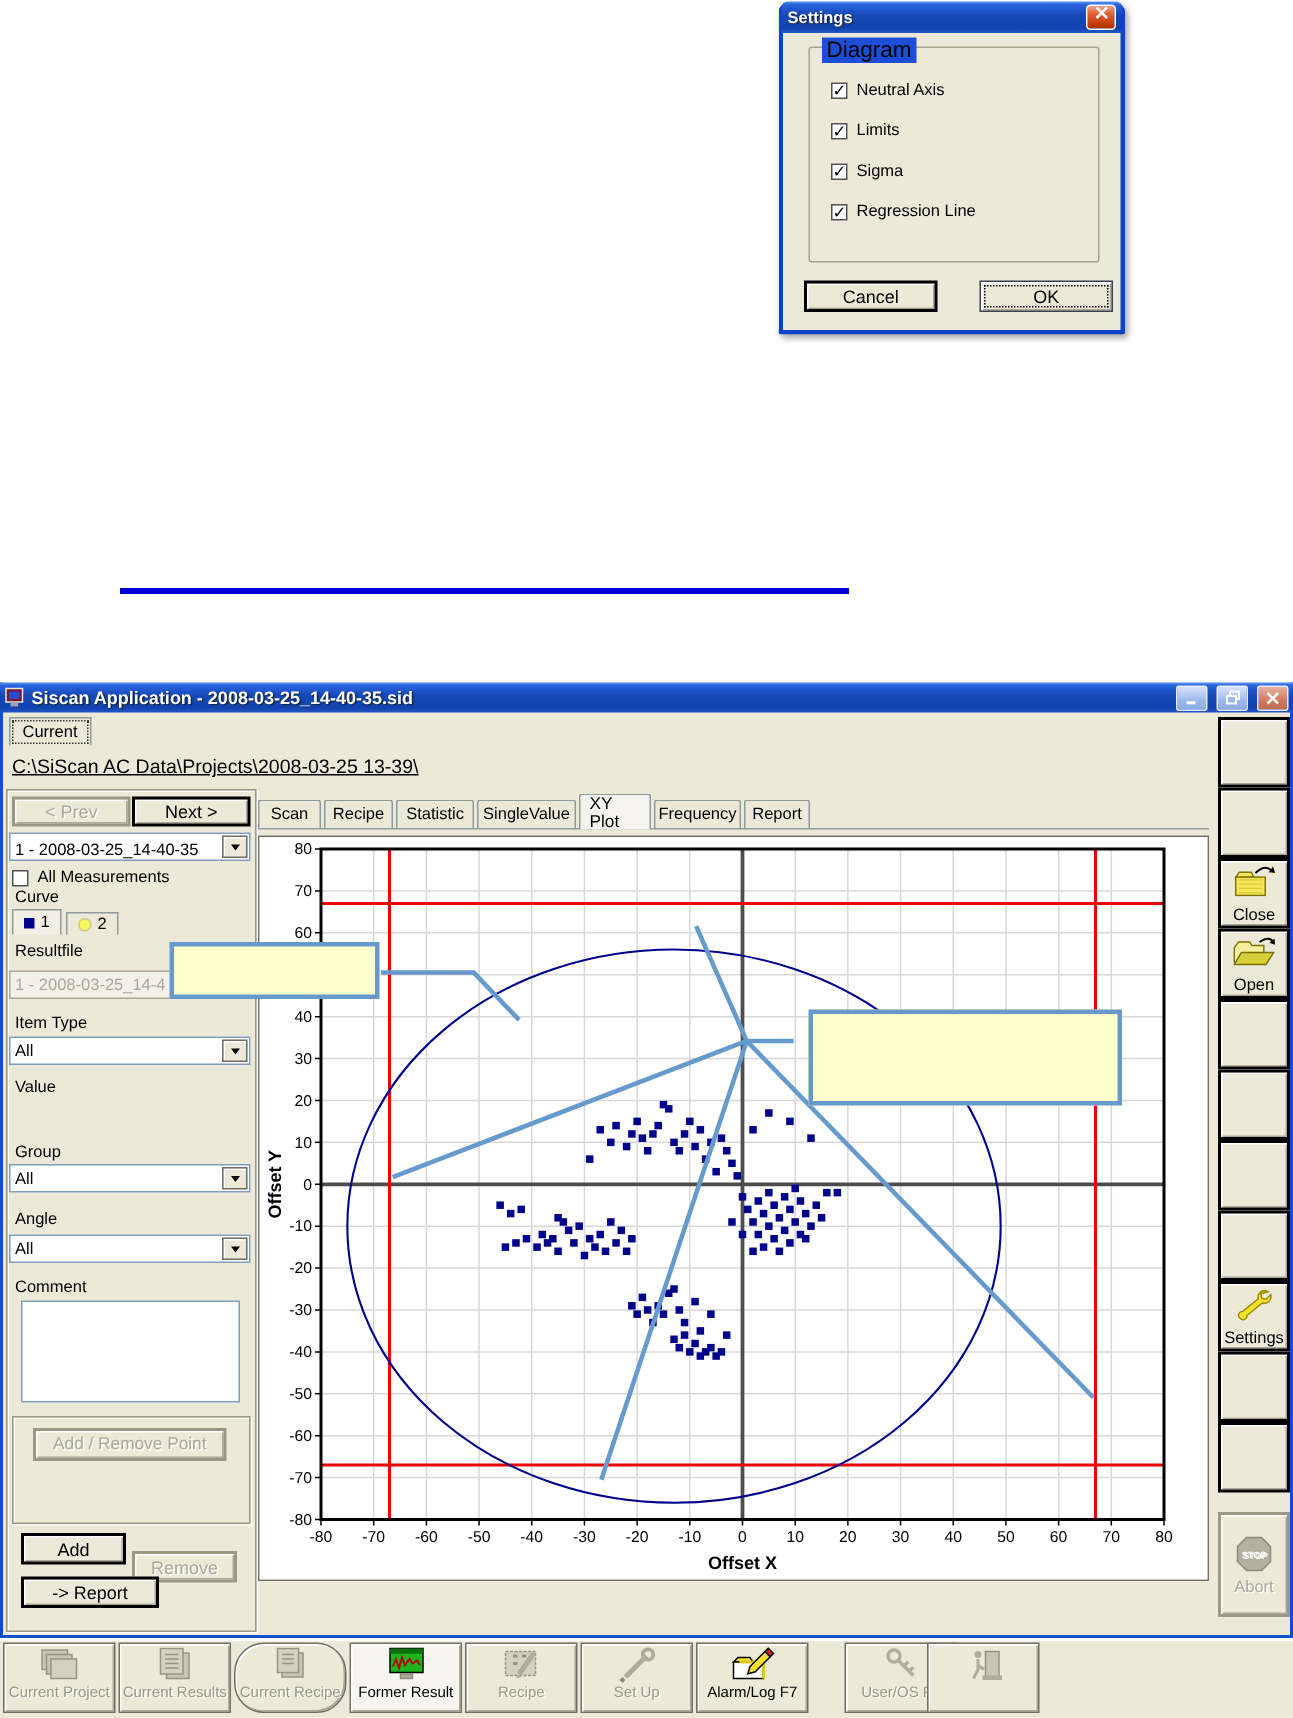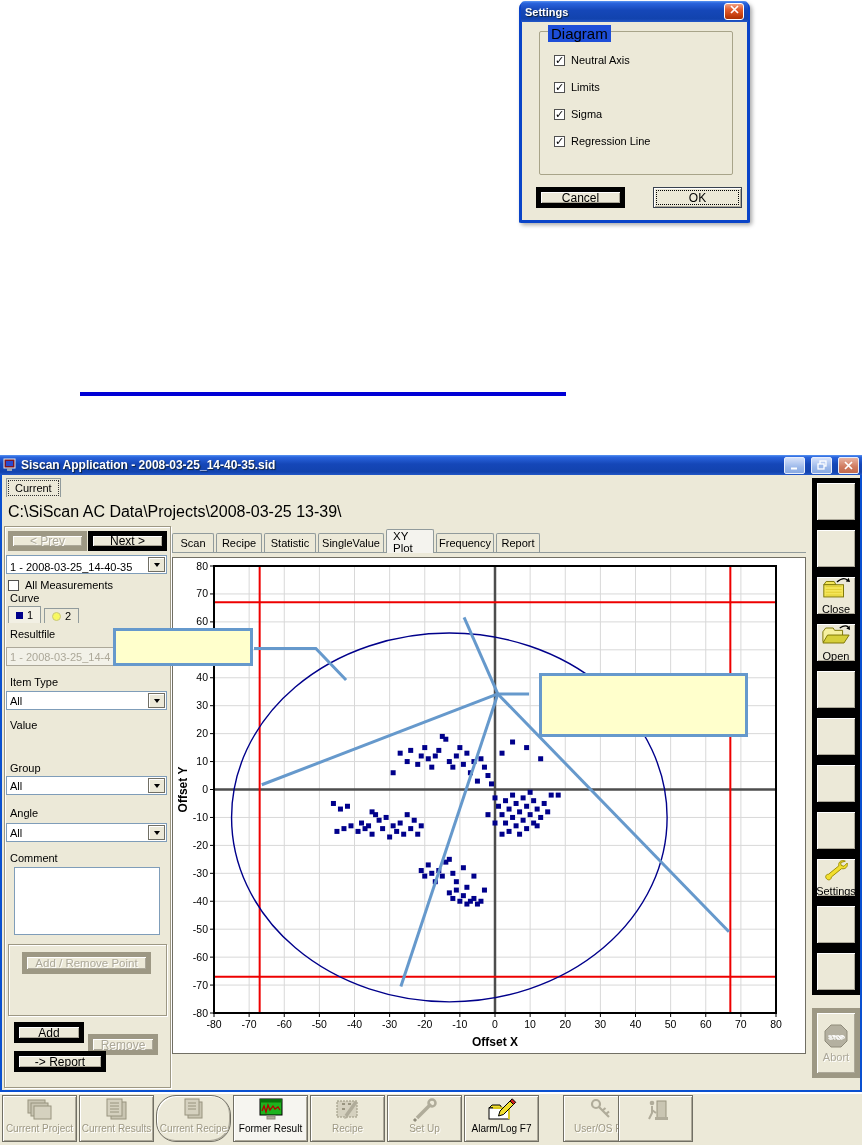--- a/index.html
+++ b/index.html
@@ -5,21 +5,21 @@
   html,body{margin:0;padding:0;}
   body{
     width:862px;height:1145px;position:relative;overflow:hidden;
     background:#ffffff;
     font-family:"Liberation Sans",sans-serif;
     font-size:11px;color:#000;
   }
   .abs{position:absolute;}
   .btn3d{
     background:#ECE9D8;
-    border:5px solid #000000;
+    border:2px solid #000000;
     box-shadow:inset 1px 1px 0 #ffffff, inset -1px -1px 0 #ACA899;
     display:flex;align-items:center;justify-content:center;
     font-size:12px;box-sizing:border-box;cursor:default;
   }
   .btn3d.disabled{color:#ACA899;text-shadow:1px 1px 0 #fff;border-color:#9d9884;}
   .sunken{background:#fff;border:1px solid #7F9DB9;box-sizing:border-box;}
   .etched{border:1px solid #9d9884;box-shadow:inset 1px 1px 0 #fff,1px 1px 0 #fff;}
   .lbl{position:absolute;font-size:11px;}
 
   
@@ -191,21 +191,21 @@
     <svg width="9" height="9" viewBox="0 0 9 9">
         <path d="M1 1 L8 8 M8 1 L1 8" stroke="#fff" stroke-width="1.7"></path>
       </svg>
   </span>
 </div>
 
 <div class="result-tab">
   <span>Current</span>
 </div>
 
-<div class="lbl" style="left:8px;top:503px;font-size:16px;">C:\SiScan AC Data\Projects\2008-03-25 13-39\</div>
+<div class="lbl" style="left:8px;top:503px;font-size:13px;text-decoration:underline;">C:\SiScan AC Data\Projects\2008-03-25 13-39\</div>
 
 <div class="abs sidebar-box etched"></div>
 
 <div class="abs btn3d disabled" style="left:8px;top:531px;width:79px;height:20px;">&lt; Prev</div>
 <div class="abs btn3d" style="left:88px;top:531px;width:79px;height:20px;">Next &gt;</div>
 
 <div class="combo" style="left:6px;top:555px;width:161px;align-items:flex-end;">
   <span>1 - 2008-03-25_14-40-35</span>
   <span class="arrowbtn">
       <span class="tri"></span>

